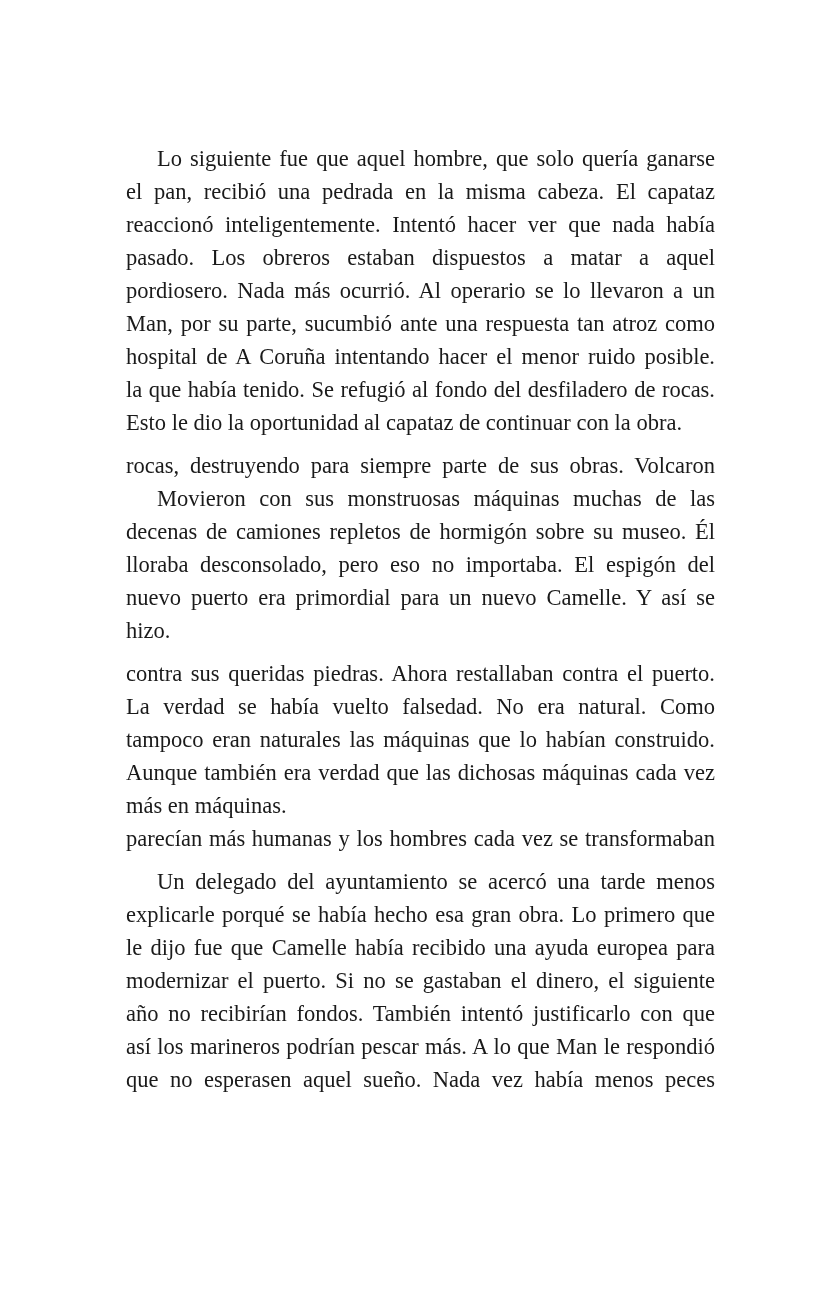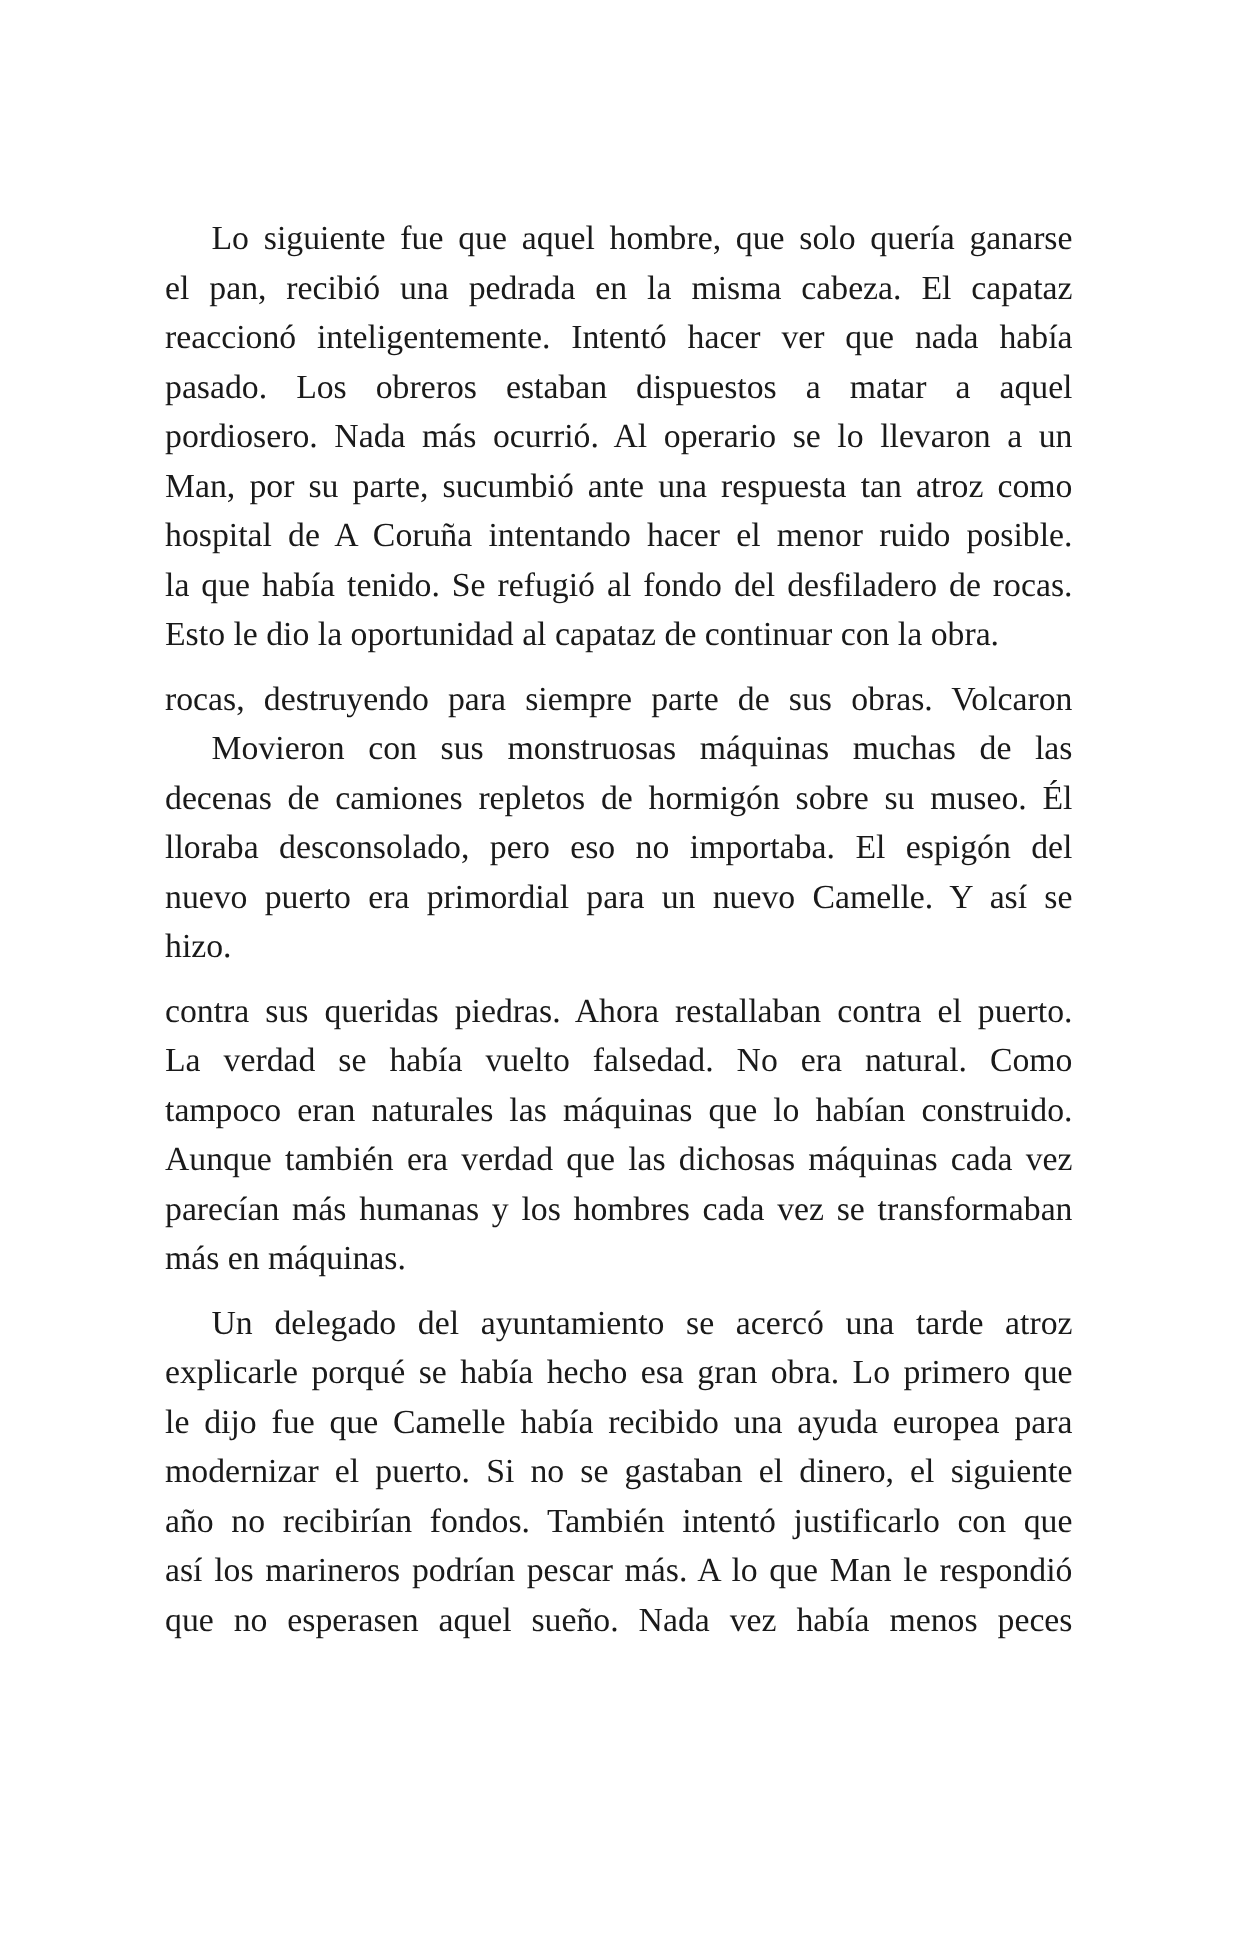--- a/index.html
+++ b/index.html
@@ -25,20 +25,21 @@
     .paragraph {
       margin: 0 0 10px 0;
     }
     .line {
       display: block;
       height: 33px;
       line-height: 33px;
       white-space: nowrap;
       text-align: justify;
       text-align-last: justify;
+      margin-left: 16px;
     }
     .line.first {
       padding-left: 31px;
     }
     .line.last {
       text-align-last: left;
     }
   </style>
 </head>
 <body>
@@ -63,26 +64,26 @@
     <span class="line">lloraba desconsolado, pero eso no importaba. El espigón del</span>
     <span class="line">nuevo puerto era primordial para un nuevo Camelle. Y así se</span>
     <span class="line last">hizo.</span>
   </div>
 
   <div class="paragraph">
     <span class="line">contra sus queridas piedras. Ahora restallaban contra el puerto.</span>
     <span class="line">La verdad se había vuelto falsedad. No era natural. Como</span>
     <span class="line">tampoco eran naturales las máquinas que lo habían construido.</span>
     <span class="line">Aunque también era verdad que las dichosas máquinas cada vez</span>
+    <span class="line last">más en máquinas.</span>
     <span class="line">parecían más humanas y los hombres cada vez se transformaban</span>
-    <span class="line last">más en máquinas.</span>
   </div>
 
   <div class="paragraph">
-    <span class="line first">Un delegado del ayuntamiento se acercó una tarde atroz</span>
+    <span class="line first">Un delegado del ayuntamiento se acercó una tarde menos</span>
     <span class="line">explicarle porqué se había hecho esa gran obra. Lo primero que</span>
     <span class="line">le dijo fue que Camelle había recibido una ayuda europea para</span>
     <span class="line">modernizar el puerto. Si no se gastaban el dinero, el siguiente</span>
     <span class="line">año no recibirían fondos. También intentó justificarlo con que</span>
     <span class="line">así los marineros podrían pescar más. A lo que Man le respondió</span>
     <span class="line">que no esperasen aquel sueño. Nada vez había menos peces</span>
   </div>
 </div>
 
 </body></html>

